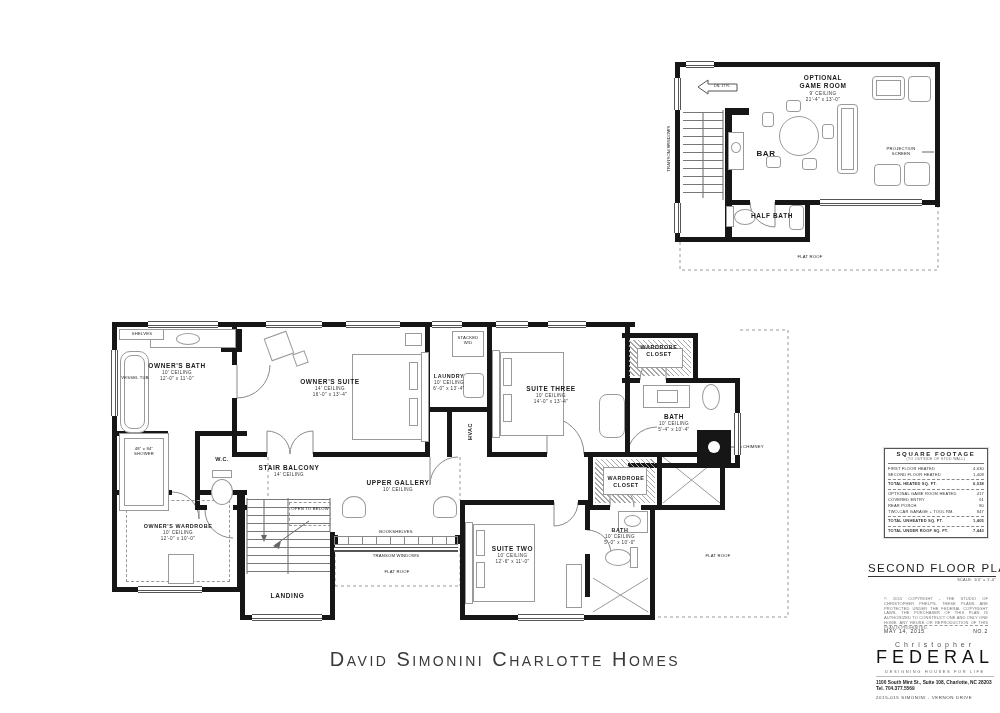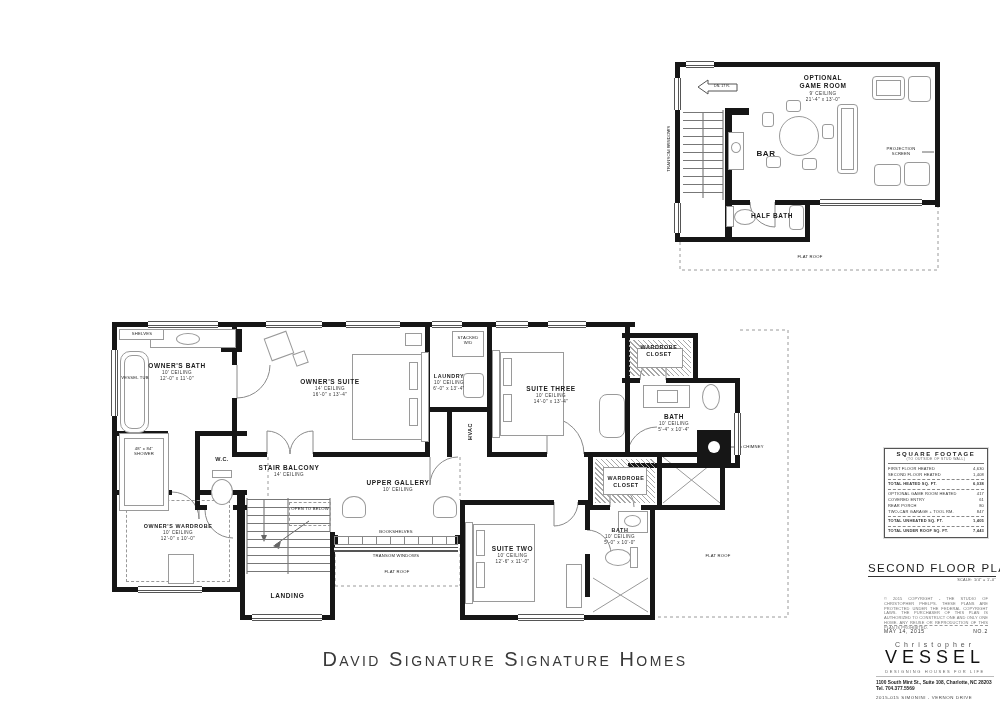--- a/index.html
+++ b/index.html
@@ -398,24 +398,24 @@
     <div class="ps">SCALE: 1/4" = 1'-0"</div>
   </div>
   <div class="copyr">© 2015 COPYRIGHT - THE STUDIO OF CHRISTOPHER PHELPS. THESE PLANS ARE PROTECTED UNDER THE FEDERAL COPYRIGHT LAWS. THE PURCHASER OF THIS PLAN IS AUTHORIZED TO CONSTRUCT ONE AND ONLY ONE HOME. ANY REUSE OR REPRODUCTION OF THIS PLAN IS PROHIBITED.</div>
   <div class="daterow">
     <span>MAY 14, 2015</span>
     <span>NO.2</span>
   </div>
 
   <div class="logo">
     <div class="ln">Christopher</div>
-    <div class="lb">VESSEL</div>
+    <div class="lb">FEDERAL</div>
     <div class="lt">DESIGNING HOUSES FOR LIFE</div>
     <div class="la">
       <div>1100 South Mint St., Suite 108, Charlotte, NC 28203</div>
       <div>Tel. 704.377.5569</div>
     </div>
     <div class="lj">2015-015   SIMONINI - VERNON DRIVE</div>
   </div>
 
-  <div class="bigtitle">David Signature Signature Homes</div>
+  <div class="bigtitle">David Simonini Charlotte Homes</div>
 
 </div>
 
 </body></html>

